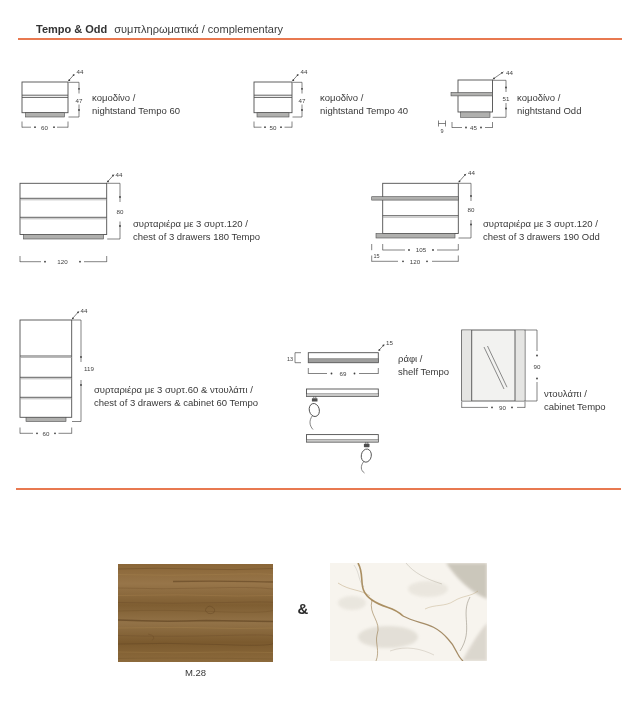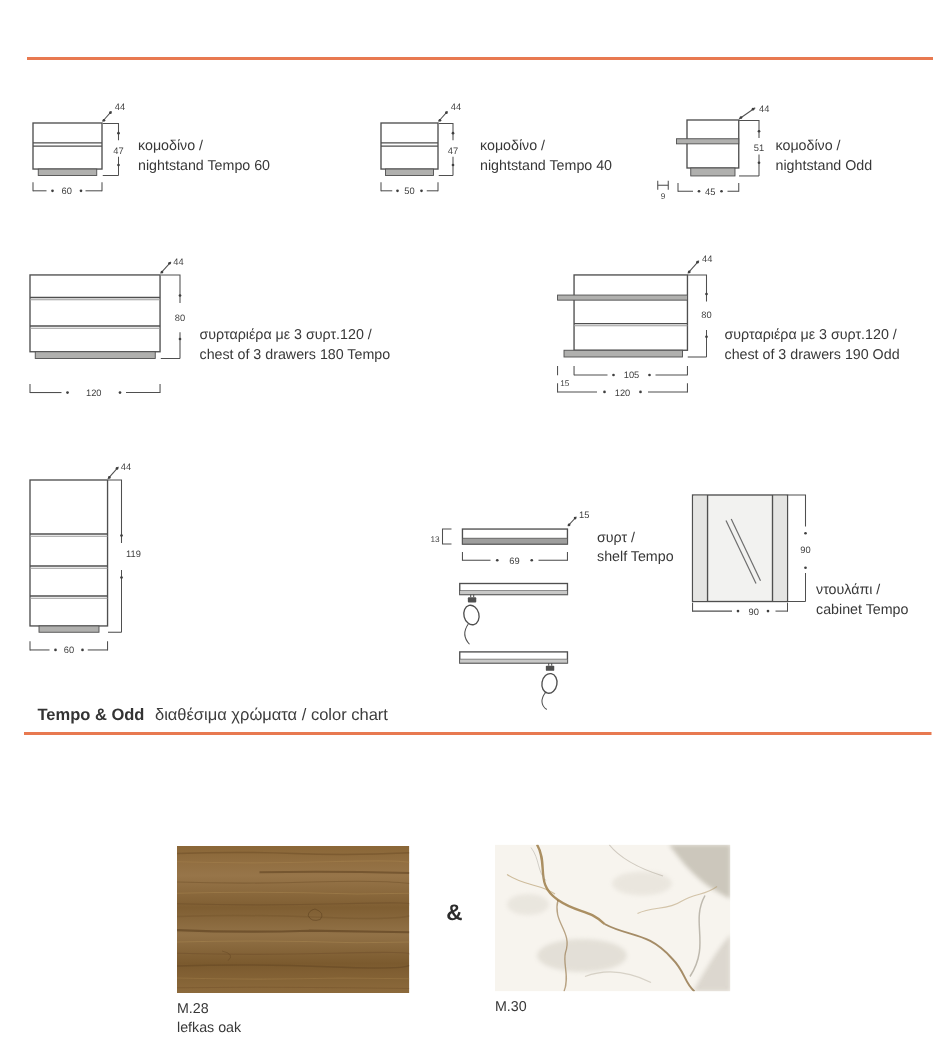--- a/index.html
+++ b/index.html
@@ -13,28 +13,31 @@
   .drawings{position:absolute;left:0;top:0}
   .drawings .box{fill:#ffffff;stroke:#4f4f4f;stroke-width:.9}
   .drawings .s{stroke:#4f4f4f;stroke-width:.9;fill:none}
   .drawings .sh{stroke:#9b9b9b;stroke-width:.7;fill:none}
   .drawings .gr{fill:#b0b0ae;stroke:#4f4f4f;stroke-width:.6}
   .drawings .dim{stroke:#4f4f4f;stroke-width:.7;fill:none}
   .drawings .dot{fill:#3f3f3f}
   .drawings text{font-family:"Liberation Sans",sans-serif;font-size:6.2px;fill:#3f3f3f}
   .drawings text.sm{font-size:5.5px}
   .swatch{position:absolute;overflow:hidden}
-  .swlabel{position:absolute;font-size:9.5px;line-height:13px;color:#383838}
+  .swlabel{position:absolute;text-align:center;font-size:9.5px;line-height:13px;color:#383838}
   .amp{position:absolute;font-size:15px;font-weight:bold;color:#2b2b2b;text-align:center}
 </style>
 </head>
 <body>
 
 <div class="page">
 
+  <div class="hdr" style="left:36px;top:23px">
+    <span class="brand">Tempo &amp; Odd</span><span class="sub">συμπληρωματικά / complementary</span>
+  </div>
   <div class="rule" style="left:18px;top:38px;width:604px"></div>
 
   <svg class="drawings" width="628" height="480" viewBox="0 0 628 480">
 
     <g>
       <rect class="box" x="22" y="82" width="46" height="30.7"></rect>
       <line class="s" x1="22" y1="95.2" x2="68" y2="95.2"></line>
       <line class="s" x1="22" y1="97.4" x2="68" y2="97.4"></line>
       <rect class="gr" x="25.5" y="112.7" width="39" height="4.3"></rect>
       <g>
@@ -324,33 +327,32 @@
   </div>
   <div class="plabel" style="left:133px;top:217px">
     <div>συρταριέρα με 3 συρτ.120 /</div>
     <div>chest of 3 drawers 180 Tempo</div>
   </div>
   <div class="plabel" style="left:483px;top:217px">
     <div>συρταριέρα με 3 συρτ.120 /</div>
     <div>chest of 3 drawers 190 Odd</div>
   </div>
   <div class="plabel" style="left:94px;top:383px">
+    <div>συρταριέρα με 3 συρτ.60 &amp; ντουλάπι /</div>
+    <div>chest of 3 drawers &amp; cabinet 60 Tempo</div>
   </div>
   <div class="plabel" style="left:398px;top:352px">
-    <div>συρτ /</div>
+    <div>ράφι /</div>
     <div>shelf Tempo</div>
   </div>
   <div class="plabel" style="left:544px;top:387px">
     <div>ντουλάπι /</div>
     <div>cabinet Tempo</div>
   </div>
 
-  <div class="hdr" style="left:25px;top:471px">
-    <span class="brand">Tempo &amp; Odd</span><span class="sub">διαθέσιμα χρώματα / color chart</span>
-  </div>
   <div class="rule" style="left:16px;top:488px;width:605px"></div>
 
   <div class="swatch" style="left:118px;top:564px;width:155px;height:98px">
     <svg viewBox="0 0 155 98" width="155" height="98" preserveAspectRatio="none">
       <defs>
         <linearGradient id="wg" x1="0" y1="0" x2="0" y2="1">
           <stop offset="0" stop-color="#8a6637"></stop>
             <stop offset=".2" stop-color="#977549"></stop>
           <stop offset=".42" stop-color="#7f5e32"></stop>
             <stop offset=".6" stop-color="#927247"></stop>
@@ -403,19 +405,17 @@
         <path d="M140 34 C130 52 144 66 130 88" stroke="#8f897a" stroke-width="1" opacity=".55"></path>
         <path d="M76 0 C84 10 96 16 112 21" stroke="#b5aea0" stroke-width=".8" opacity=".6"></path>
         <path d="M60 88 C76 82 92 86 104 92" stroke="#b8b0a0" stroke-width=".8" opacity=".5"></path>
         <path d="M24 2 C30 10 28 18 34 24" stroke="#a5a096" stroke-width=".6" opacity=".5"></path>
       </g>
     </svg>
   </div>
 
   <div class="swlabel" style="left:118px;top:666px;width:155px">
     <div>M.28</div>
-    <div>lefkas oak</div>
   </div>
   <div class="swlabel" style="left:330px;top:665px;width:157px">
-    <div>M.30</div>
   </div>
 
 </div>
 
 </body></html>

